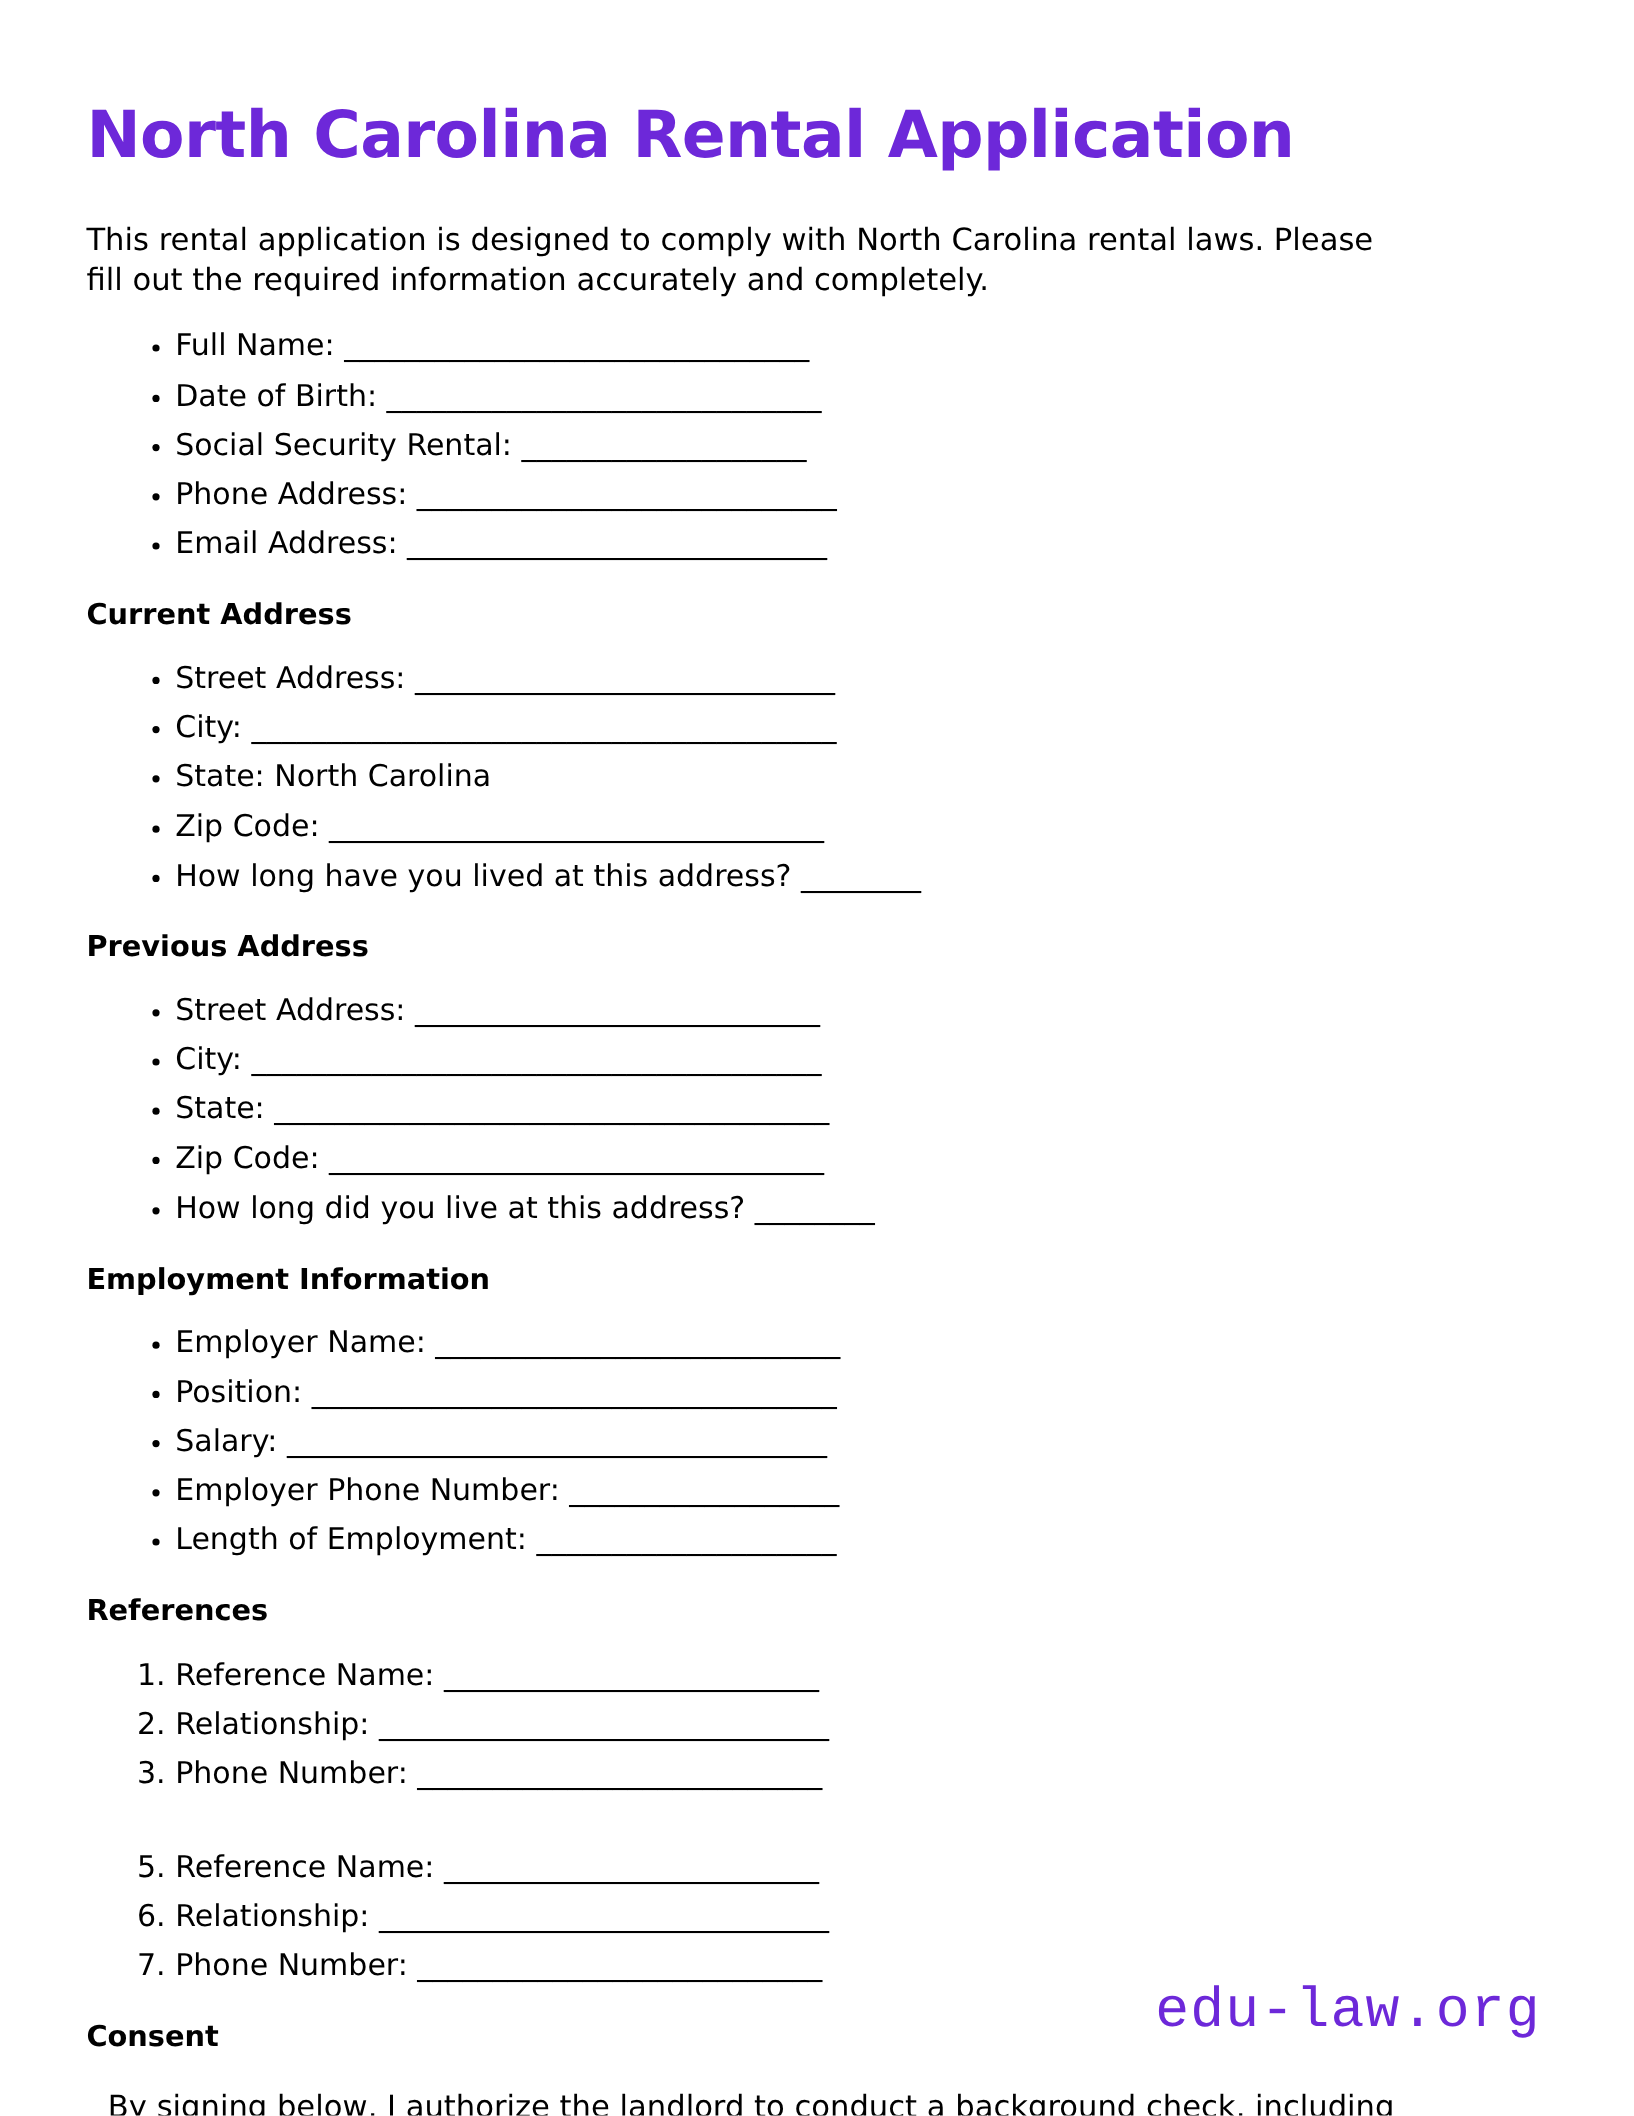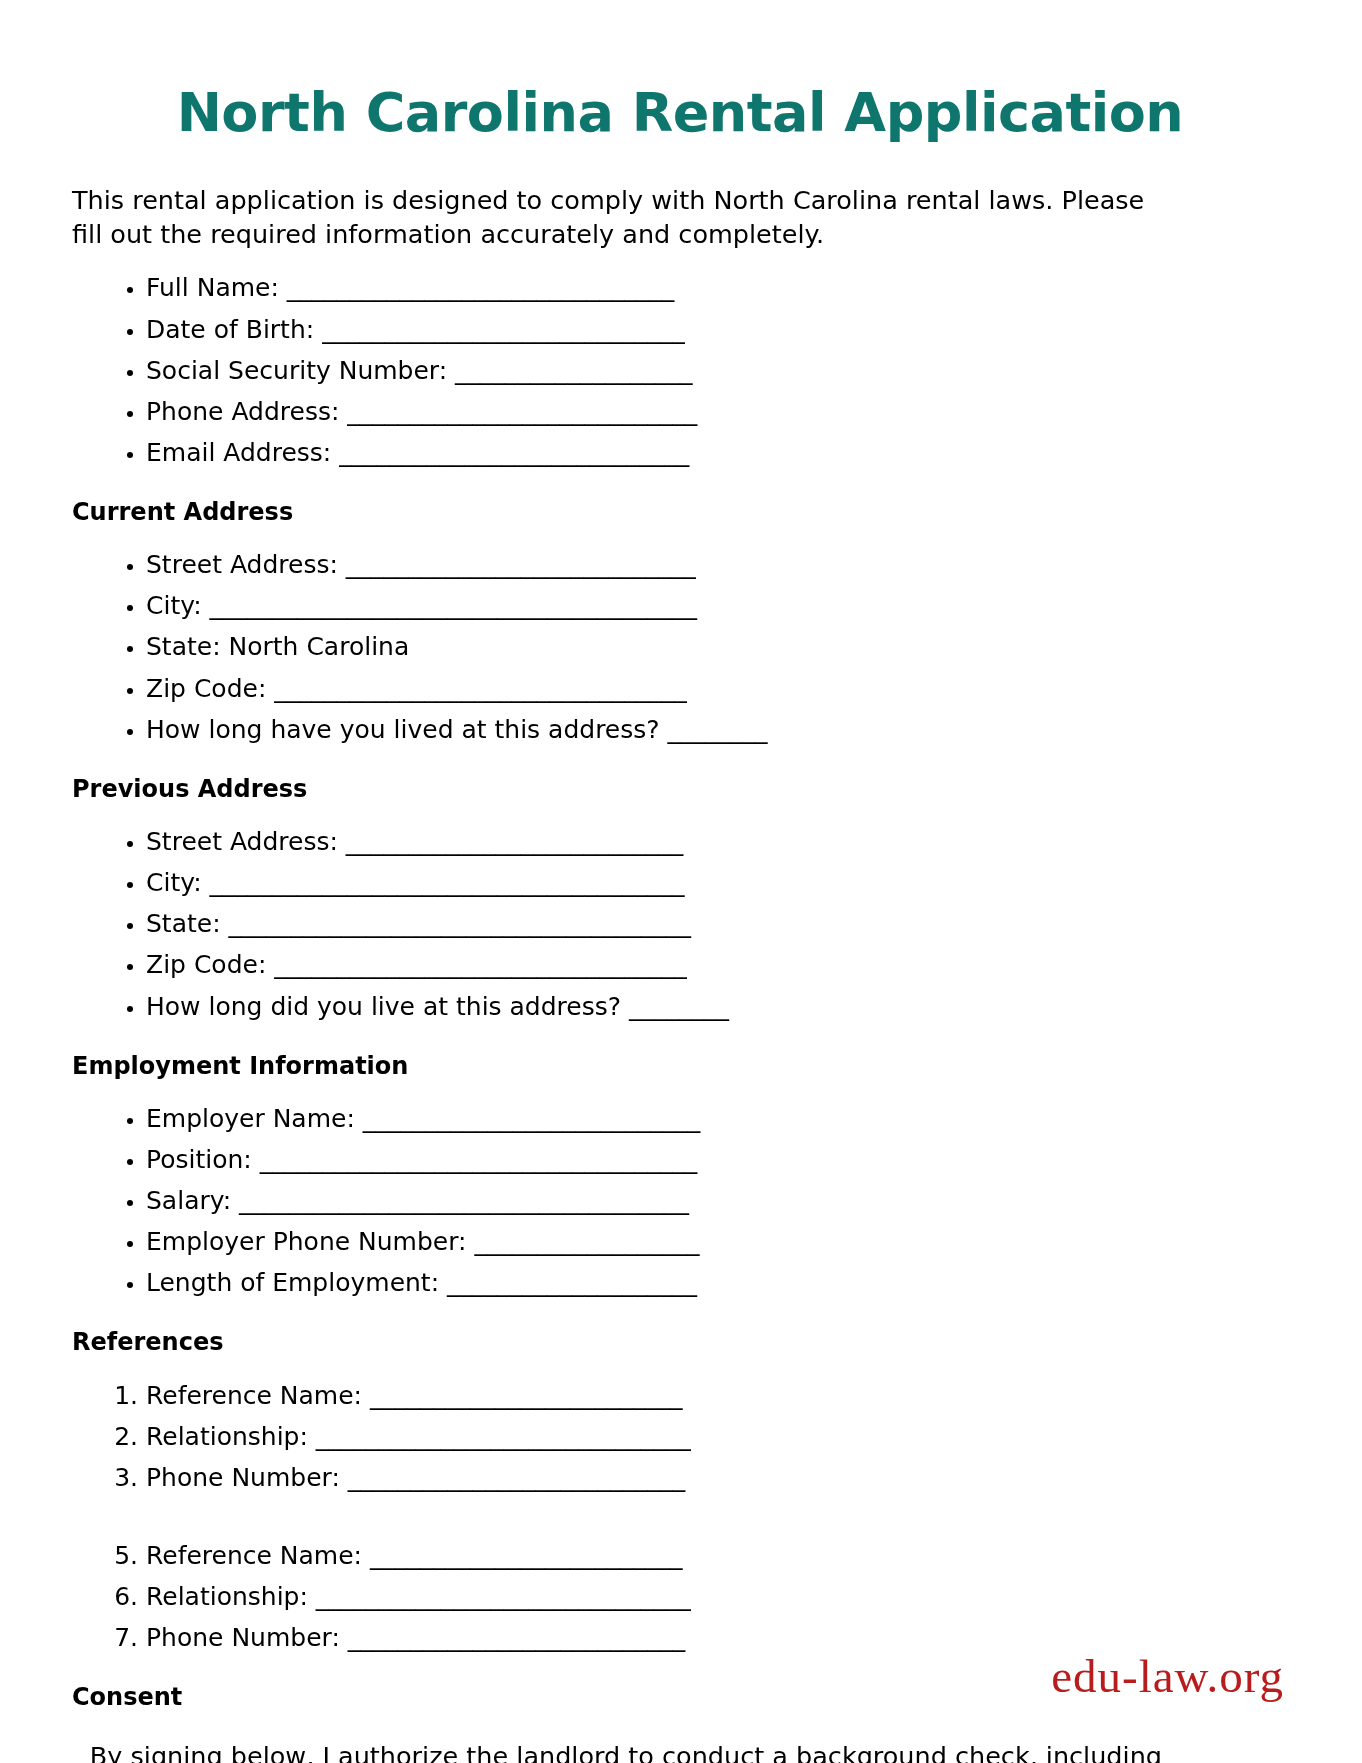--- a/index.html
+++ b/index.html
@@ -25,22 +25,21 @@
     box-sizing: border-box;
   }
   h1.doc-title {
     font-family: "DejaVu Sans", sans-serif;
     font-size: 54px;
     font-weight: bold;
     letter-spacing: -0.5px;
     margin: 0 0 0 0;
     padding-top: 10px;
     line-height: 1.15;
-    color: #0f766e;
-    text-align: center;
+    color: #6d28d9;
   }
   p.intro {
     font-size: 25.5px;
     line-height: 1.32;
     margin: 40px 0 0 0;
     max-width: 1090px;
     color: #000;
   }
   h2.section-heading {
     font-size: 24px;
@@ -77,41 +76,41 @@
     font-size: 25.5px;
     line-height: 1.32;
     margin: 26px 0 0 0;
     max-width: 1090px;
     text-align: right;
   }
   .watermark {
     position: absolute;
     right: 78px;
     bottom: 60px;
-    font-family: Liberation Serif, serif;
+    font-family: Liberation Mono, monospace;
     font-size: 47px;
-    color: #b91c1c;
+    color: #6d28d9;
     letter-spacing: 1px;
     white-space: nowrap;
   }
   .heading-gap-small { margin-top: 28px; }
 </style>
 </head>
 <body>
 
 <div class="page">
 
   <h1 class="doc-title">North Carolina Rental Application</h1>
 
   <p class="intro">This rental application is designed to comply with North Carolina rental laws. Please fill out the required information accurately and completely.</p>
 
   <ul class="field-list">
     <li>Full Name: _______________________________</li>
     <li>Date of Birth: _____________________________</li>
-    <li>Social Security Number: ___________________</li>
+    <li>Social Security Rental: ___________________</li>
     <li>Phone Address: ____________________________</li>
     <li>Email Address: ____________________________</li>
   </ul>
 
   <h2 class="section-heading">Current Address</h2>
   <ul class="field-list">
     <li>Street Address: ____________________________</li>
     <li>City: _______________________________________</li>
     <li>State: North Carolina</li>
     <li>Zip Code: _________________________________</li>

